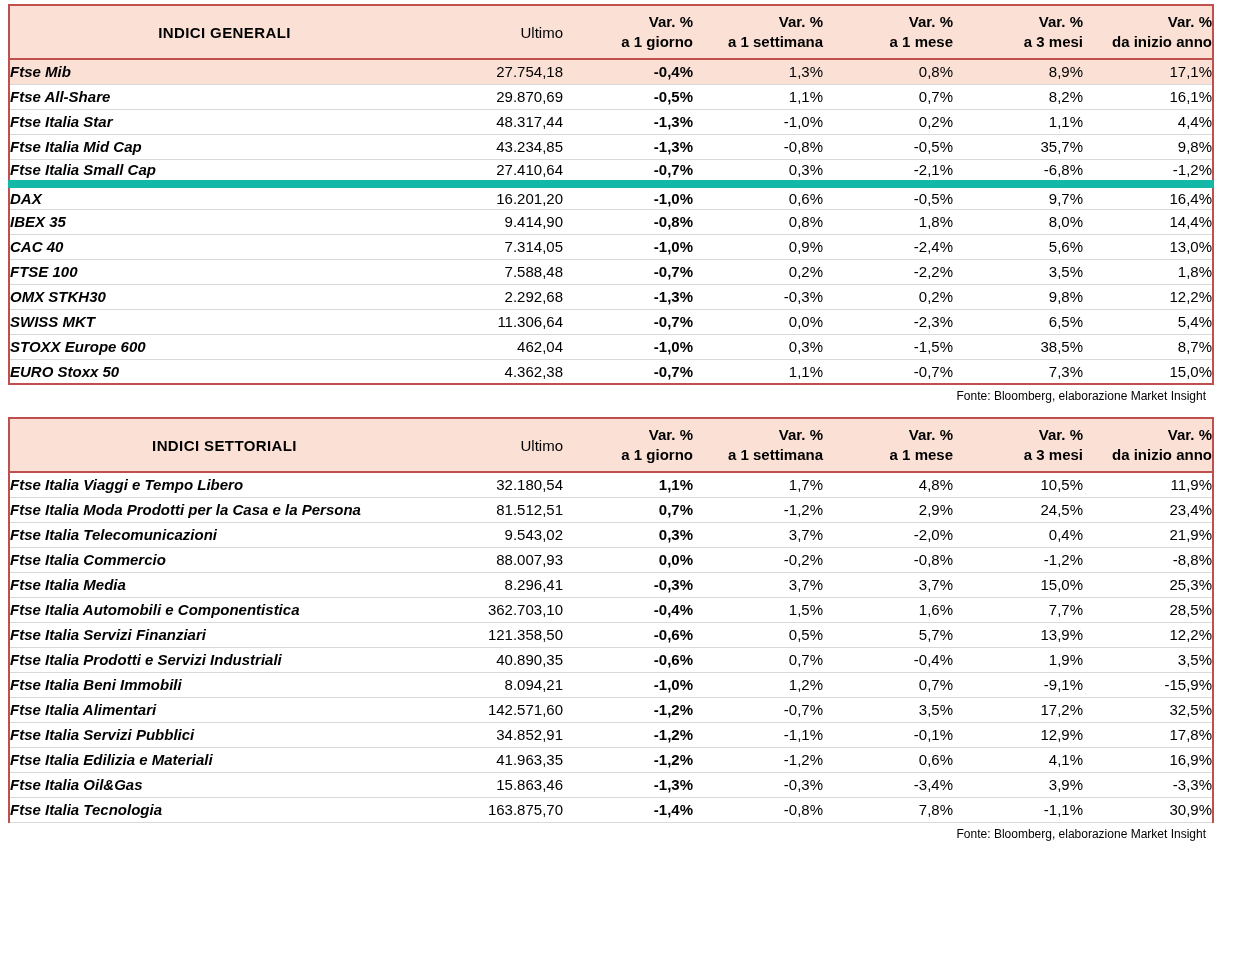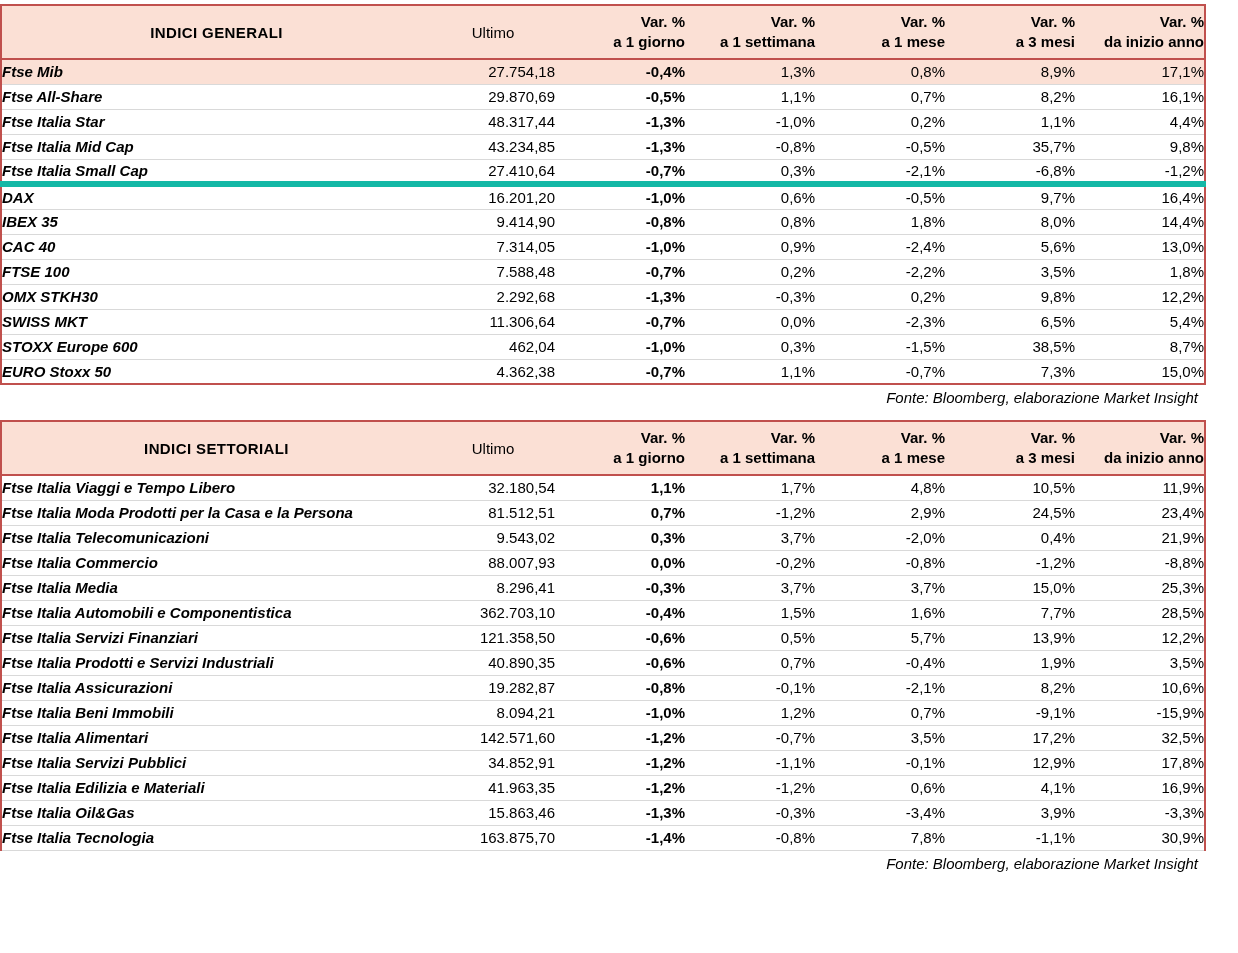--- a/index.html
+++ b/index.html
@@ -11,21 +11,21 @@
     width: 1238px;
     height: 953px;
     font-family: "Liberation Sans", sans-serif;
     font-size: 15px;
     color: #000000;
     overflow: hidden;
   }
   .page {
     width: 1238px;
     box-sizing: border-box;
-    padding: 4px 26px 0 0;
+    padding: 4px 26px 0 8px;
   }
 
   table.idx {
     width: 1204px;
     border-collapse: collapse;
     table-layout: fixed;
     border-left: 2px solid #c0504d;
     border-right: 2px solid #c0504d;
     border-top: 2px solid #c0504d;
   }
@@ -42,21 +42,21 @@
     font-size: 15px;
     vertical-align: middle;
     height: 52px;
     border-bottom: 2px solid #c0504d;
   }
   th.h-name {
     text-align: center;
     letter-spacing: 0.4px;
   }
   th.h-ult {
-    text-align: center;
+    text-align: right;
     padding-right: 14px;
     font-weight: normal;
   }
   th.h-var {
     text-align: right;
     padding-right: 14px;
     font-weight: bold;
     line-height: 1.35;
   }
   th.h-var .l1, th.h-var .l2 { display: block; }
@@ -72,28 +72,27 @@
     overflow: hidden;
   }
   td.num {
     text-align: right;
     padding-right: 14px;
     border-bottom: 1px solid #d9d9d9;
   }
   td.num.bold { font-weight: bold; }
 
   tr.hl td { background: #fbe0d5; }
-  tr.group-end td { border-bottom: 6px solid #14b8a6; }
+  tr.group-end td { border-bottom: 8px solid #14b8a6; }
   tr.last td { border-bottom: 2px solid #c0504d; }
 
   .source {
     width: 1204px;
     text-align: right;
-    font-style: italic;
-    font-size: 15px;
+    font-size: 12px;
     padding: 4px 6px 0 0;
     box-sizing: border-box;
   }
   .spacer-1 { height: 14px; }
 </style>
 </head>
 <body>
 
 <div class="page">
 
@@ -360,29 +359,20 @@
         <tr class="">
           <td class="name">Ftse Italia Prodotti e Servizi Industriali</td>
           <td class="num">40.890,35</td>
           <td class="num bold">-0,6%</td>
           <td class="num">0,7%</td>
           <td class="num">-0,4%</td>
           <td class="num">1,9%</td>
           <td class="num">3,5%</td>
         </tr>
         <tr class="">
-          <td class="name">Ftse Italia Assicurazioni</td>
-          <td class="num">19.282,87</td>
-          <td class="num bold">-0,8%</td>
-          <td class="num">-0,1%</td>
-          <td class="num">-2,1%</td>
-          <td class="num">8,2%</td>
-          <td class="num">10,6%</td>
-        </tr>
-        <tr class="">
           <td class="name">Ftse Italia Beni Immobili</td>
           <td class="num">8.094,21</td>
           <td class="num bold">-1,0%</td>
           <td class="num">1,2%</td>
           <td class="num">0,7%</td>
           <td class="num">-9,1%</td>
           <td class="num">-15,9%</td>
         </tr>
         <tr class="">
           <td class="name">Ftse Italia Alimentari</td>

